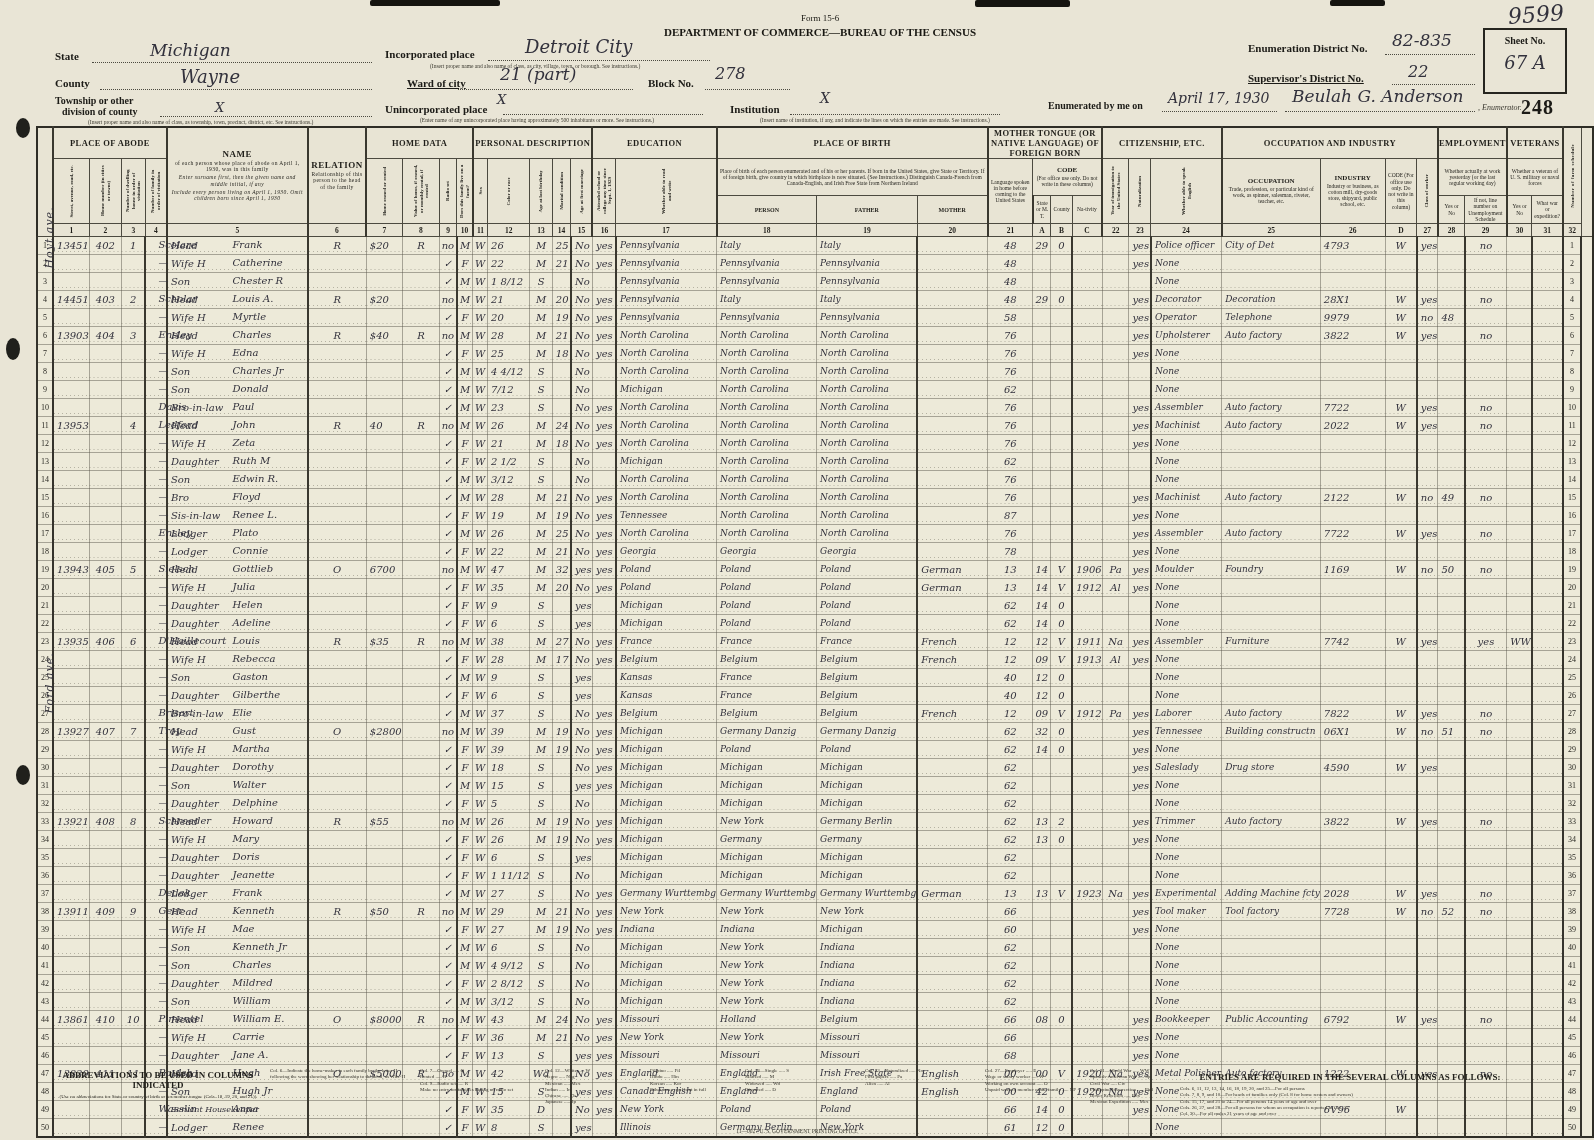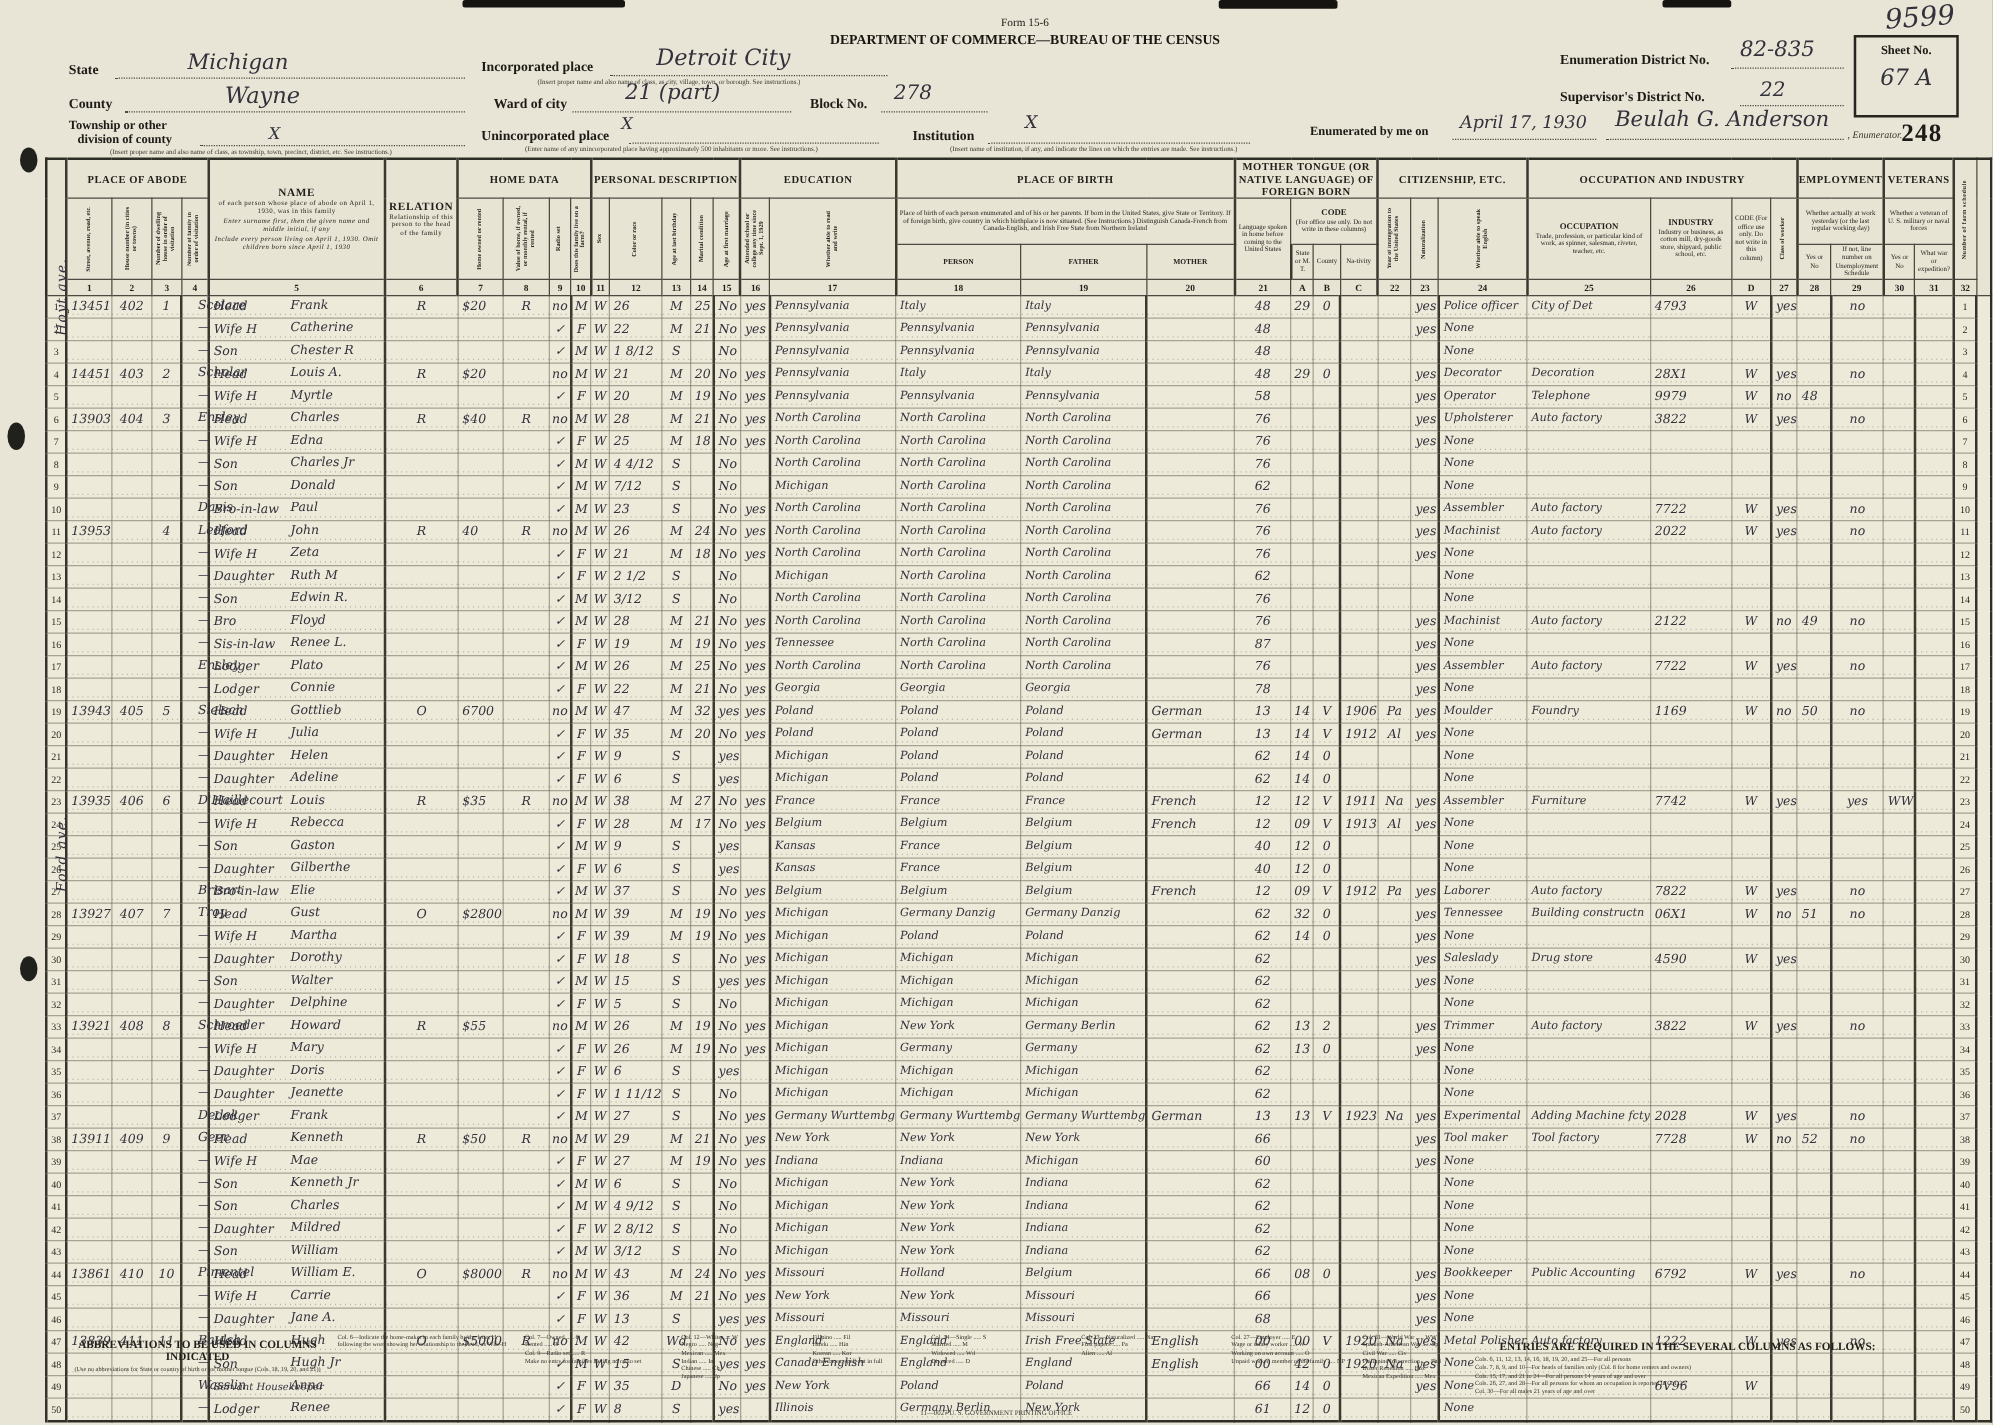--- a/index.html
+++ b/index.html
@@ -73,42 +73,42 @@
   <span class="pl" style="left:62px;top:106px;font-size:10px;">division of county</span>
   <span class="rule" style="left:160px;top:116px;width:212px;"></span>
   <span class="hw hwa" style="left:215px;top:100px;font-size:13px;">X</span>
   <span class="note" style="left:88px;top:119px;">(Insert proper name and also name of class, as township, town, precinct, district, etc.   See instructions.)</span>
 
   <span class="pl" style="left:385px;top:48px;">Incorporated place</span>
   <span class="rule" style="left:488px;top:60px;width:222px;"></span>
   <span class="hw hwa" style="left:525px;top:36px;font-size:18px;">Detroit City</span>
   <span class="note" style="left:430px;top:63px;">(Insert proper name and also name of class, as city, village, town, or borough.   See instructions.)</span>
 
-  <span class="pl" style="left:395px;top:77px;">Ward of city</span>
+  <span class="pl" style="left:407px;top:77px;text-decoration:underline;">Ward of city</span>
   <span class="rule" style="left:458px;top:89px;width:175px;"></span>
   <span class="hw hwa" style="left:500px;top:64px;font-size:17px;">21 (part)</span>
   <span class="pl" style="left:648px;top:77px;">Block No.</span>
   <span class="rule" style="left:705px;top:89px;width:85px;"></span>
   <span class="hw hwa" style="left:715px;top:64px;font-size:16px;">278</span>
 
   <span class="pl" style="left:385px;top:103px;">Unincorporated place</span>
   <span class="rule" style="left:503px;top:114px;width:200px;"></span>
   <span class="hw hwa" style="left:497px;top:92px;font-size:13px;">X</span>
   <span class="note" style="left:420px;top:117px;">(Enter name of any unincorporated place having approximately 500 inhabitants or more.   See instructions.)</span>
 
   <span class="pl" style="left:730px;top:103px;">Institution</span>
   <span class="rule" style="left:790px;top:114px;width:210px;"></span>
   <span class="hw hwa" style="left:820px;top:90px;font-size:14px;">X</span>
   <span class="note" style="left:760px;top:117px;">(Insert name of institution, if any, and indicate the lines on which the entries are made.   See instructions.)</span>
 
   <span class="pl" style="left:1248px;top:42px;">Enumeration District No.</span>
   <span class="rule" style="left:1385px;top:54px;width:90px;"></span>
   <span class="hw hwa" style="left:1392px;top:30px;font-size:17px;">82-835</span>
 
-  <span class="pl" style="left:1248px;top:72px;">Supervisor's District No.</span>
+  <span class="pl" style="left:1248px;top:72px;text-decoration:underline;">Supervisor's District No.</span>
   <span class="rule" style="left:1392px;top:84px;width:83px;"></span>
   <span class="hw hwa" style="left:1408px;top:62px;font-size:16px;">22</span>
 
   <div id="sheetbox" style="left:1483px;top:28px;width:80px;height:62px;">
     <div class="pl" style="position:static;font-size:10px;margin-top:5px;">Sheet No.</div>
     <div class="hw" style="font-size:18px;margin-top:6px;">67 A</div>
   </div>
   <span class="pl" style="left:1521px;top:96px;font-size:20px;letter-spacing:1px;">248</span>
   <span class="hw hwa" style="left:1508px;top:2px;font-size:22px;transform:rotate(-4deg);">9599</span>
 

